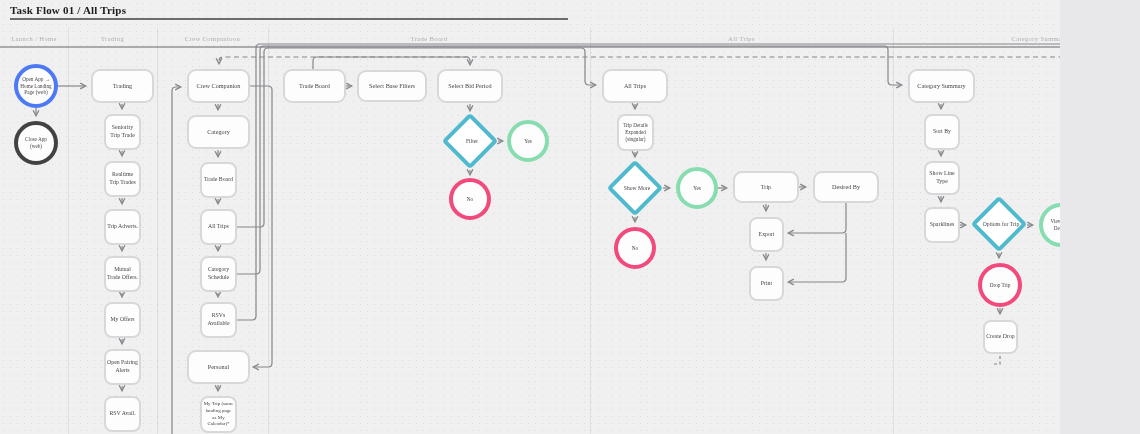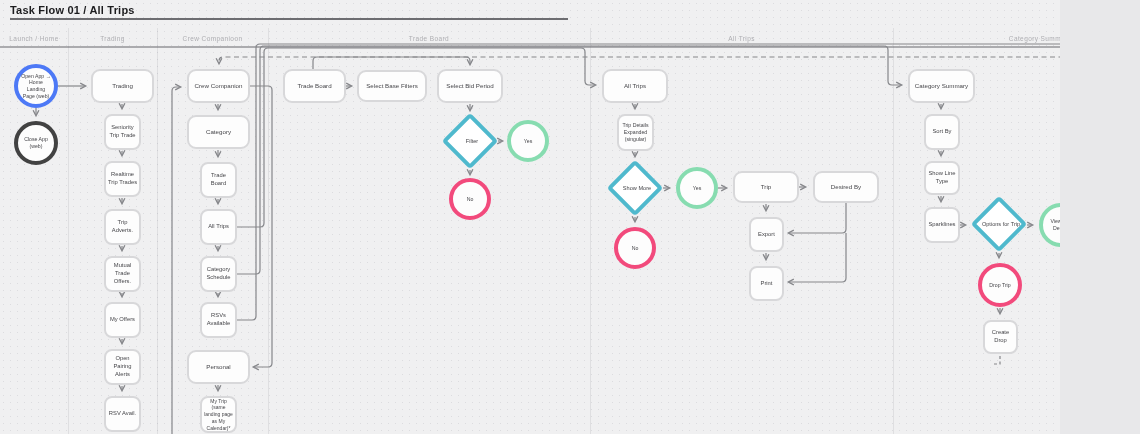--- a/index.html
+++ b/index.html
@@ -5,20 +5,21 @@
   html,body{margin:0;padding:0;background:#e8e8ea;font-family:"Liberation Sans",sans-serif;}
   :root{
     --blue:#4d79f6; --dark:#424242; --teal:#4fb9cd; --green:#87dcb0; --pink:#f24a7c;
     --line:#85868a; --boxborder:#d8d8da; --boxbg:#fdfdfd; --txt:#46464a;
   }
   #canvas{
     position:relative; width:1060px; height:434px; overflow:hidden;
     background-color:#f0f0f1;
     background-image:radial-gradient(circle,#dcdcdf 0.6px,transparent 0.8px);
     background-size:7px 7px;
+    font-family:Liberation Serif, serif;
   }
   .title{
     position:absolute; left:10px; top:4px; font-size:11px; font-weight:bold; color:#1c1c1e;
     letter-spacing:.2px;
   }
   .title-rule{position:absolute; left:10px; top:18px; width:558px; height:2px; background:#6d6d71;}
   .sec-rule{position:absolute; left:0; top:46px; width:1140px; height:2px; background:#ababae;}
   .vdiv{position:absolute; top:28px; bottom:0; width:1px; background:rgba(110,110,120,0.13);}
   .sec-title{
     position:absolute; top:35px; font-size:6.5px; color:#aeaeb2; letter-spacing:.4px;

